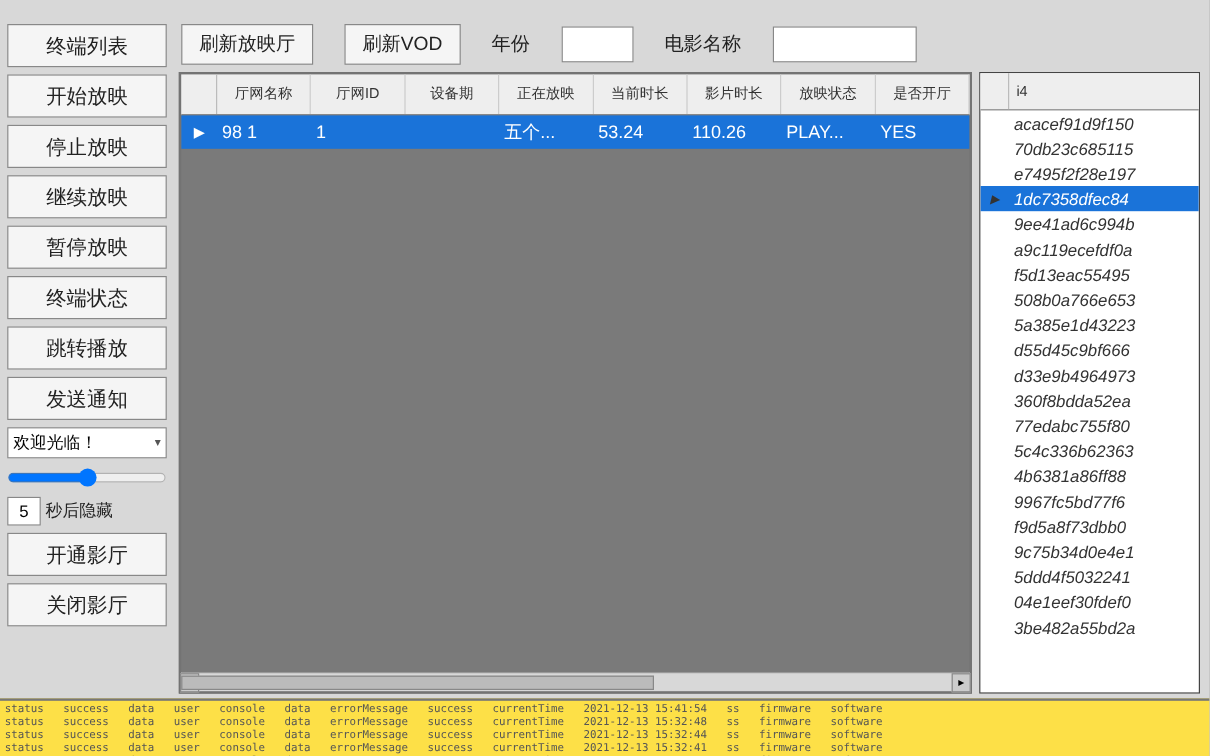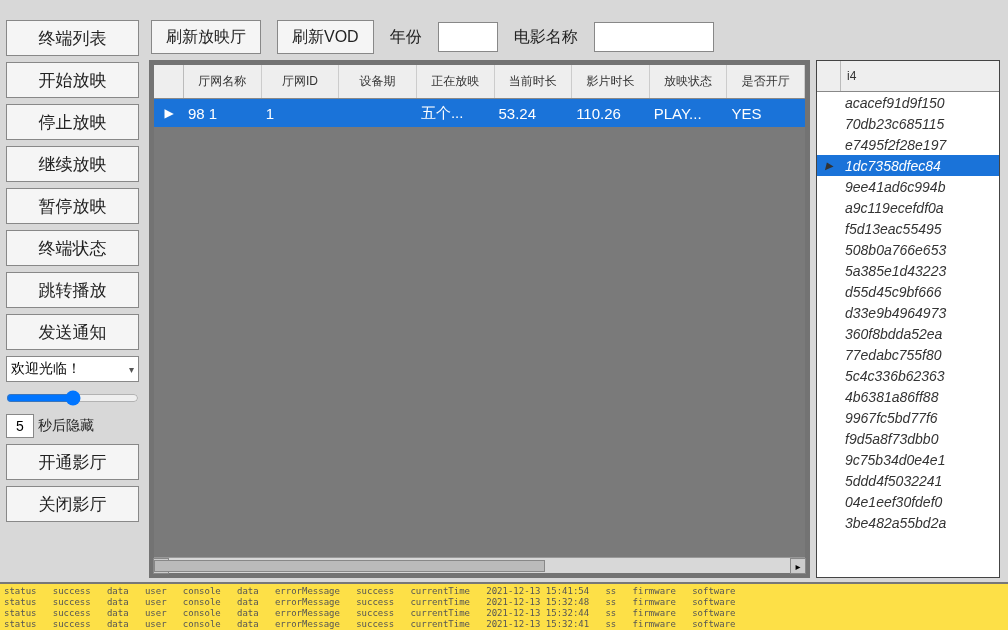--- a/index.html
+++ b/index.html
@@ -16,32 +16,32 @@
   .sb-combo { height: 26px; background: #fff; border: 1px solid #888; font-size: 14px; padding: 0 4px; display: flex; align-items: center; justify-content: space-between; cursor: pointer; }
   .sb-combo .caret { font-size: 10px; color: #555; }
   .sb-slider { width: 100%; margin: 2px 0; }
   .sb-sec-row { display: flex; align-items: center; gap: 4px; font-size: 14px; color: #222; }
   .sb-sec-row input { width: 28px; height: 24px; text-align: center; border: 1px solid #888; font-size: 14px; }
 
   
   .content { flex: 1 1 auto; display: flex; flex-direction: column; padding: 4px 4px 4px 0; min-width: 0; }
 
   
-  .toolbar { display: flex; gap: 16px; align-items: center; padding: 0 6px 6px 6px; }
+  .toolbar { display: flex; gap: 26px; align-items: center; padding: 0 6px 6px 6px; }
   .tool-btn { height: 34px; padding: 0 14px; background: #f5f5f5; border: 1px solid #888; font-size: 16px; color: #222; display: flex; align-items: center; justify-content: center; cursor: pointer; }
   .tool-lbl { font-size: 16px; color: #222; }
   .tool-input { height: 30px; border: 1px solid #888; background: #fff; padding: 0 4px; font-size: 14px; }
   .tool-input.year { width: 60px; }
   .tool-input.name { width: 120px; }
 
   
   .tables { flex: 1 1 auto; display: flex; gap: 6px; min-height: 0; padding: 0 4px; }
 
   
-  .grid-main { flex: 1 1 auto; background: #737373; border: 5px solid #737373; display: flex; flex-direction: column; min-width: 0; }
+  .grid-main { flex: 1 1 auto; background: #737373; border: 2px solid #737373; display: flex; flex-direction: column; min-width: 0; }
   .grid-head { display: flex; background: #eee; border-bottom: 1px solid #888; }
   .grid-head .gh-corner { width: 30px; border-right: 1px solid #bbb; }
   .grid-head .gh { flex: 1 0 0; font-size: 12px; padding: 8px 4px; border-right: 1px solid #ccc; color: #333; text-align: center; white-space: nowrap; overflow: hidden; }
   .grid-body { flex: 1 1 auto; background: #7a7a7a; position: relative; overflow: hidden; }
   .grid-row { display: flex; height: 28px; align-items: center; }
   .grid-row.selected { background: #1a73d9; color: #fff; }
   .grid-row .gr-mark { width: 30px; text-align: center; font-size: 12px; color: #fff; }
   .grid-row .gc { flex: 1 0 0; font-size: 15px; padding: 0 4px; white-space: nowrap; overflow: hidden; text-overflow: ellipsis; }
   .grid-hscroll { height: 16px; background: #d8d8d8; border-top: 1px solid #999; position: relative; }
   .grid-hscroll .thumb { position: absolute; left: 0; top: 2px; height: 12px; width: 60%; background: #bbb; border: 1px solid #888; }

